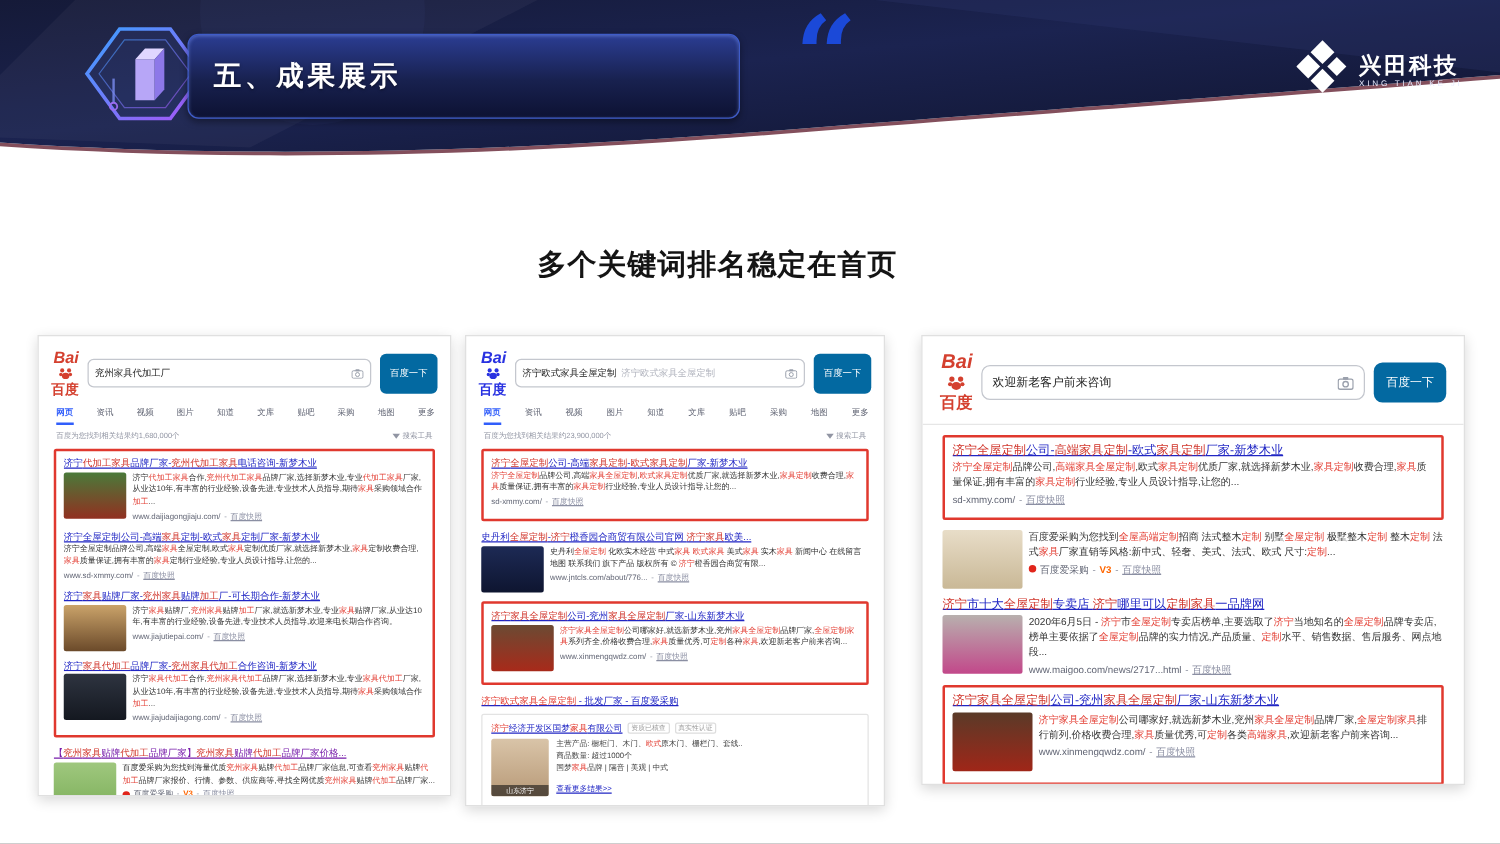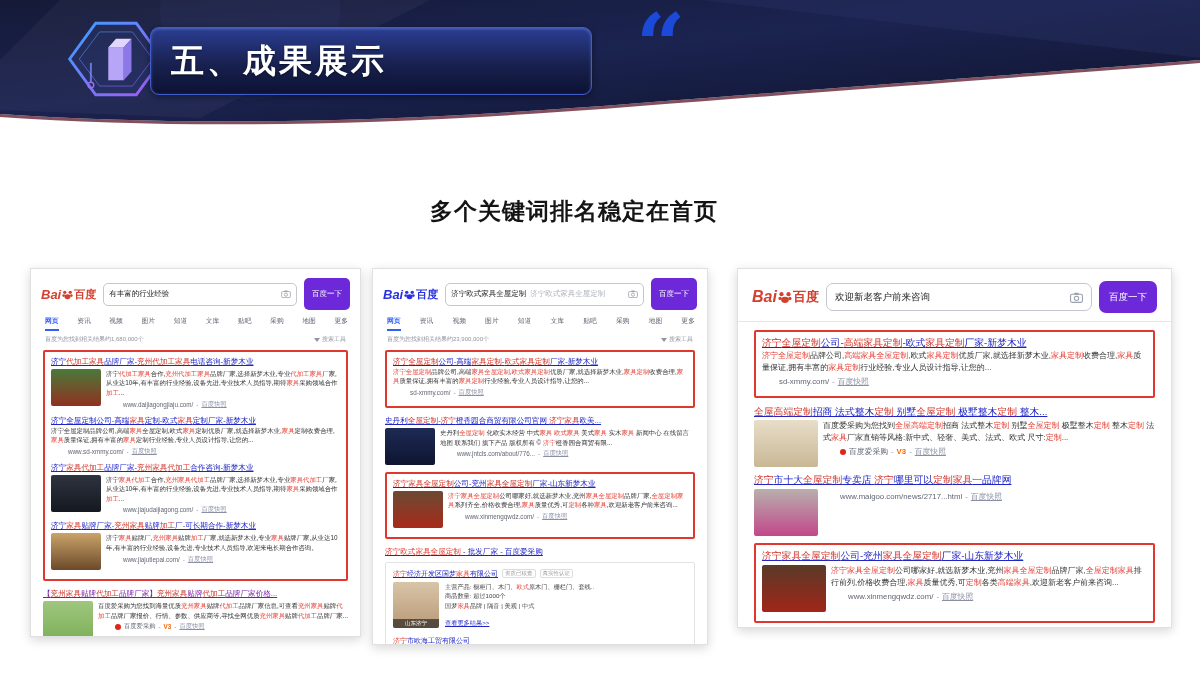--- a/index.html
+++ b/index.html
@@ -5,21 +5,21 @@
   html,body{margin:0;padding:0;background:#888;}
   .slide{position:relative;width:1200px;height:675px;background:#ffffff;overflow:hidden;
          font-family:"Liberation Sans","DejaVu Sans",sans-serif;}
   
   .hdr{position:absolute;top:0;left:0;width:1200px;height:132px;pointer-events:none;}
   .hdr svg{display:block}
   .plate{position:absolute;left:150px;top:27px;width:440px;height:66px;border-radius:9px;
          background:linear-gradient(180deg,#2b3d93 0%,#18214f 55%,#0d1233 100%);
          border:1px solid #3f5cc8;box-shadow:inset 0 1px 3px rgba(130,160,255,.45),0 2px 6px rgba(0,0,0,.4);
          display:flex;align-items:center;}
-  .plate-title{color:#fff;font-size:33px;font-weight:bold;letter-spacing:3px;margin-left:20px;
+  .plate-title{color:#fff;font-size:22px;font-weight:bold;letter-spacing:3px;margin-left:20px;
                text-shadow:0 1px 2px rgba(0,0,0,.5);}
   .hexicon{position:absolute;left:58px;top:8px;}
   .quote{position:absolute;left:636px;top:2px;font-size:86px;font-weight:900;color:#1b49d8;
          font-family:"DejaVu Serif",serif;line-height:1;}
   .brand{position:absolute;right:30px;top:32px;display:flex;align-items:center;gap:8px;}
   .brand-txt{display:flex;flex-direction:column;line-height:1.1;}
   .brand-name{color:#fff;font-size:18px;font-weight:bold;letter-spacing:2px;}
   .brand-sub{color:#e8ecff;font-size:6.5px;letter-spacing:2.2px;margin-top:2px;}
   
   .headline{position:absolute;top:196px;left:0;width:1148px;text-align:center;
@@ -27,32 +27,32 @@
   
   .card{position:absolute;background:#fff;border:1px solid #e0e0e0;
         box-shadow:0 3px 10px rgba(0,0,0,.16);padding:9px 10px;box-sizing:border-box;overflow:hidden;
         --ft:7.6px;--fd:6.4px;--fu:6.3px;}
   .card.lg{--ft:9.8px;--fd:8px;--fu:7.8px;}
   .c1{left:30px;top:268px;width:331px;height:369px;}
   .c2{left:372px;top:268px;width:336px;height:377px;}
   .c3{left:737px;top:268px;width:435px;height:360px;padding:12px 14px;}
   
   .sbar{display:flex;align-items:center;gap:7px;}
-  .blogo{display:flex;align-items:flex-end;font-weight:bold;white-space:nowrap;}
+  .blogo{display:flex;align-items:flex-end;font-weight:bold;white-space:nowrap;flex-direction:column;}
   .blogo .bai{font-size:13px;font-style:italic;}
   .blogo .du{font-size:11px;}
   .blogo svg{margin:0 1px;align-self:center;}
   .sinput{flex:1;height:21px;border:1px solid #c4c7ce;border-radius:5px;display:flex;align-items:center;
           padding:0 5px;gap:4px;background:#fff;}
   .lg .sinput{height:26px;border-radius:7px;padding:0 8px;}
   .q{font-size:7.5px;color:#222;white-space:nowrap;}
   .lg .q{font-size:9.5px;}
   .qhint{font-size:7.5px;color:#b0b3bd;white-space:nowrap;overflow:hidden;}
   .cam{margin-left:auto;flex:none;}
-  .sbtn{height:21px;min-width:46px;background:#6d28d9;color:#fff;border:none;border-radius:5px;
+  .sbtn{height:21px;min-width:46px;background:#0369a1;color:#fff;border:none;border-radius:5px;
         font-size:7.5px;display:flex;align-items:center;justify-content:center;padding:16px 6px;font-family:Liberation Serif, serif;}
   .lg .sbtn{height:26px;min-width:58px;font-size:9.5px;border-radius:7px;}
   
   .tabs{display:flex;gap:0;justify-content:space-between;margin-top:6px;padding:0 2px 0 4px;}
   .tab{font-size:6.8px;color:#626675;padding-bottom:3px;}
   .tab.active{color:#315efb;border-bottom:2px solid #315efb;font-weight:bold;}
   .meta{display:flex;justify-content:space-between;margin-top:4px;padding:0 4px;
         font-size:6px;color:#9195a3;}
   .stools{display:flex;align-items:center;gap:2px;}
   .tri{width:0;height:0;border-left:3px solid transparent;border-right:3px solid transparent;
@@ -64,21 +64,21 @@
   .rtitle{display:block;font-size:var(--ft);color:#2026c4;text-decoration:underline;line-height:1.3;
           white-space:nowrap;overflow:hidden;}
   .rtitle.visited{color:#771caa;text-decoration:underline;}
   .rbody{display:flex;gap:5px;margin-top:2px;}
   .thumb{flex:none;width:50px;height:37px;border-radius:2px;position:relative;overflow:hidden;}
   .lg .thumb{width:64px;height:47px;}
   .tlabel{position:absolute;bottom:0;left:0;right:0;background:rgba(20,20,20,.6);color:#fff;
           font-size:5.5px;text-align:center;padding:1px 0;}
   .rtext{flex:1;min-width:0;}
   .rdesc{font-size:var(--fd);color:#333;line-height:1.5;}
-  .rmeta{display:flex;align-items:center;gap:3px;margin-top:2px;font-size:var(--fu);margin-left:17px;}
+  .rmeta{display:flex;align-items:center;gap:3px;margin-top:2px;font-size:var(--fu);}
   .rurl{color:#626675;}
   .dash{color:#9195a3;}
   .snap{color:#8b8fa3;text-decoration:underline;text-align:center;}
   .srcdot{display:inline-block;width:6px;height:6px;border-radius:50%;flex:none;}
   .src{color:#626675;}
   .cert{color:#ff6600;font-weight:bold;text-align:center;}
   .redbox{border:2px solid #e0382e;border-radius:2px;padding:5px 6px 2px 6px;margin:2px 0 8px 0;}
   .kw{color:#e33e33;}
   .rtitle .kw{color:#d0342a;}
   
@@ -134,38 +134,50 @@
       <circle cx="34" cy="79" r="3" fill="none" stroke="#9a6cf0" stroke-width="1.5"></circle>
     </svg>
   </div>
 
   <div class="plate">
     <div class="plate-title">五、成果展示</div>
   </div>
 
   <div class="quote">“</div>
 
+  <div class="brand">
+    <svg width="42" height="50" viewBox="0 0 44 52">
+      <path d="M22,0 L32,10 L22,20 L12,10 Z" fill="#fff"></path>
+      <path d="M10,12 L20,22 L10,32 L0,22 Z" fill="#fff"></path>
+      <path d="M34,14 L42,22 L34,30 L26,22 Z" fill="#fff"></path>
+      <path d="M22,24 L32,34 L22,44 L12,34 Z" fill="#fff"></path>
+    </svg>
+    <div class="brand-txt">
+      <span class="brand-name">兴田科技</span>
+      <span class="brand-sub">XING TIAN KE JI</span>
+    </div>
+  </div>
 
   <div class="headline">多个关键词排名稳定在首页</div>
 
   <div class="card c1">
     <div class="sbar">
       <div class="blogo" style="color: rgb(212, 64, 47);">
         <span class="bai">Bai</span>
         <svg width="11" height="11" viewBox="0 0 20 20">
             <circle cx="5" cy="6" r="3" fill="currentColor"></circle>
             <circle cx="15" cy="6" r="3" fill="currentColor"></circle>
             <circle cx="3" cy="12" r="2.4" fill="currentColor"></circle>
             <circle cx="17" cy="12" r="2.4" fill="currentColor"></circle>
             <ellipse cx="10" cy="14" rx="5.5" ry="4.5" fill="currentColor"></ellipse>
           </svg>
         <span class="du">百度</span>
       </div>
       <div class="sinput">
-        <span class="q">有丰富的行业经验</span>
+        <span class="q">兖州家具代加工厂</span>
         <svg class="cam" width="10" height="8" viewBox="0 0 12 10">
             <rect x="0.5" y="2" width="11" height="7.5" rx="1.5" fill="none" stroke="#9aa0ac"></rect>
             <circle cx="6" cy="5.8" r="2" fill="none" stroke="#9aa0ac"></circle>
             <rect x="4" y="0.5" width="4" height="2" rx="0.5" fill="#9aa0ac"></rect>
           </svg>
       </div>
       <button class="sbtn">百度一下</button>
     </div>
     <div class="tabs">
       <span class="tab active">网页</span>
@@ -205,41 +217,41 @@
         <div class="res">
           <a class="rtitle">济宁全屋定制公司-高端<span class="kw">家具</span>定制-欧式<span class="kw">家具</span>定制厂家-新梦木业</a>
           <div class="rdesc">济宁全屋定制品牌公司,高端<span class="kw">家具</span>全屋定制,欧式<span class="kw">家具</span>定制优质厂家,就选择新梦木业,<span class="kw">家具</span>定制收费合理,<span class="kw">家具</span>质量保证,拥有丰富的<span class="kw">家具</span>定制行业经验,专业人员设计指导,让您的...</div>
           <div class="rmeta">
               <span class="rurl">www.sd-xmmy.com/</span>
               <span class="dash">-</span>
               <a class="snap">百度快照</a>
             </div>
         </div>
         <div class="res">
+          <a class="rtitle">济宁<span class="kw">家具</span>贴牌厂家-<span class="kw">兖州</span><span class="kw">家具</span>贴牌<span class="kw">加工</span>厂-可长期合作-新梦木业</a>
+          <div class="rbody">
+            <div class="thumb" style="background: linear-gradient(rgb(202, 163, 106), rgb(107, 74, 42));"></div>
+            <div class="rtext">
+              <div class="rdesc">济宁<span class="kw">家具</span>贴牌厂,<span class="kw">兖州</span><span class="kw">家具</span>贴牌<span class="kw">加工</span>厂家,就选新梦木业,专业<span class="kw">家具</span>贴牌厂家,从业达10年,有丰富的行业经验,设备先进,专业技术人员指导,欢迎来电长期合作咨询。</div>
+              <div class="rmeta">
+                  <span class="rurl">www.jiajutiepai.com/</span>
+                  <span class="dash">-</span>
+                  <a class="snap">百度快照</a>
+                </div>
+            </div>
+          </div>
+        </div>
+        <div class="res">
           <a class="rtitle">济宁<span class="kw">家具</span><span class="kw">代加工</span>品牌厂家-<span class="kw">兖州</span><span class="kw">家具</span><span class="kw">代加工</span>合作咨询-新梦木业</a>
           <div class="rbody">
             <div class="thumb" style="background: linear-gradient(rgb(46, 52, 64), rgb(20, 24, 32));"></div>
             <div class="rtext">
               <div class="rdesc">济宁<span class="kw">家具</span><span class="kw">代加工</span>合作,<span class="kw">兖州</span><span class="kw">家具</span><span class="kw">代加工</span>品牌厂家,选择新梦木业,专业<span class="kw">家具</span><span class="kw">代加工</span>厂家,从业达10年,有丰富的行业经验,设备先进,专业技术人员指导,期待<span class="kw">家具</span>采购领域合作<span class="kw">加工</span>...</div>
               <div class="rmeta">
                   <span class="rurl">www.jiajudaijiagong.com/</span>
-                  <span class="dash">-</span>
-                  <a class="snap">百度快照</a>
-                </div>
-            </div>
-          </div>
-        </div>
-        <div class="res">
-          <a class="rtitle">济宁<span class="kw">家具</span>贴牌厂家-<span class="kw">兖州</span><span class="kw">家具</span>贴牌<span class="kw">加工</span>厂-可长期合作-新梦木业</a>
-          <div class="rbody">
-            <div class="thumb" style="background: linear-gradient(rgb(202, 163, 106), rgb(107, 74, 42));"></div>
-            <div class="rtext">
-              <div class="rdesc">济宁<span class="kw">家具</span>贴牌厂,<span class="kw">兖州</span><span class="kw">家具</span>贴牌<span class="kw">加工</span>厂家,就选新梦木业,专业<span class="kw">家具</span>贴牌厂家,从业达10年,有丰富的行业经验,设备先进,专业技术人员指导,欢迎来电长期合作咨询。</div>
-              <div class="rmeta">
-                  <span class="rurl">www.jiajutiepai.com/</span>
                   <span class="dash">-</span>
                   <a class="snap">百度快照</a>
                 </div>
             </div>
           </div>
         </div>
       </div>
       <div class="res">
         <a class="rtitle visited">【<span class="kw">兖州</span><span class="kw">家具</span>贴牌<span class="kw">代加工</span>品牌厂家】<span class="kw">兖州</span><span class="kw">家具</span>贴牌<span class="kw">代加工</span>品牌厂家价格...</a>
         <div class="rbody">
@@ -420,41 +432,41 @@
           <a class="rtitle"><span class="kw">济宁</span><span class="kw">全屋定制</span>公司-<span class="kw">高端</span><span class="kw">家具</span><span class="kw">定制</span>-欧式<span class="kw">家具</span><span class="kw">定制</span>厂家-新梦木业</a>
           <div class="rdesc"><span class="kw">济宁</span><span class="kw">全屋定制</span>品牌公司,<span class="kw">高端</span><span class="kw">家具</span><span class="kw">全屋定制</span>,欧式<span class="kw">家具</span><span class="kw">定制</span>优质厂家,就选择新梦木业,<span class="kw">家具</span><span class="kw">定制</span>收费合理,<span class="kw">家具</span>质量保证,拥有丰富的<span class="kw">家具</span><span class="kw">定制</span>行业经验,专业人员设计指导,让您的...</div>
           <div class="rmeta">
               <span class="rurl">sd-xmmy.com/</span>
               <span class="dash">-</span>
               <a class="snap">百度快照</a>
             </div>
         </div>
       </div>
       <div class="res">
-        <a class="rtitle"><span class="kw">全屋</span><span class="kw">高端</span><span class="kw">定制</span>招商 法式整木<span class="kw">定制</span> 别墅<span class="kw">全屋定制</span> 极墅整木<span class="kw">定制</span> 整木...</a>
         <div class="rbody">
           <div class="thumb" style="background: linear-gradient(rgb(232, 221, 200), rgb(201, 184, 150));"></div>
           <div class="rtext">
             <div class="rdesc">百度爱采购为您找到<span class="kw">全屋</span><span class="kw">高端</span><span class="kw">定制</span>招商 法式整木<span class="kw">定制</span> 别墅<span class="kw">全屋定制</span> 极墅整木<span class="kw">定制</span> 整木<span class="kw">定制</span> 法式<span class="kw">家具</span>厂家直销等风格:新中式、轻奢、美式、法式、欧式 尺寸:<span class="kw">定制</span>...</div>
             <div class="rmeta">
                 <span class="srcdot" style="background:#e1251b"></span>
                 <span class="src">百度爱采购</span>
                 <span class="dash">-</span>
                 <span class="cert">V3</span>
                 <span class="dash">-</span>
                 <a class="snap">百度快照</a>
               </div>
           </div>
         </div>
       </div>
       <div class="res">
         <a class="rtitle"><span class="kw">济宁</span>市十大<span class="kw">全屋定制</span>专卖店 <span class="kw">济宁</span>哪里可以<span class="kw">定制</span><span class="kw">家具</span>一品牌网</a>
         <div class="rbody">
           <div class="thumb" style="background: linear-gradient(rgb(184, 176, 174), rgb(194, 72, 138));"></div>
           <div class="rtext">
+            <div class="rdesc">2020年6月5日 - <span class="kw">济宁</span>市<span class="kw">全屋定制</span>专卖店榜单,主要选取了<span class="kw">济宁</span>当地知名的<span class="kw">全屋定制</span>品牌专卖店,榜单主要依据了<span class="kw">全屋定制</span>品牌的实力情况,产品质量、<span class="kw">定制</span>水平、销售数据、售后服务、网点地段...</div>
             <div class="rmeta">
                 <span class="rurl">www.maigoo.com/news/2717...html</span>
                 <span class="dash">-</span>
                 <a class="snap">百度快照</a>
               </div>
           </div>
         </div>
       </div>
       <div class="redbox">
         <div class="res">

